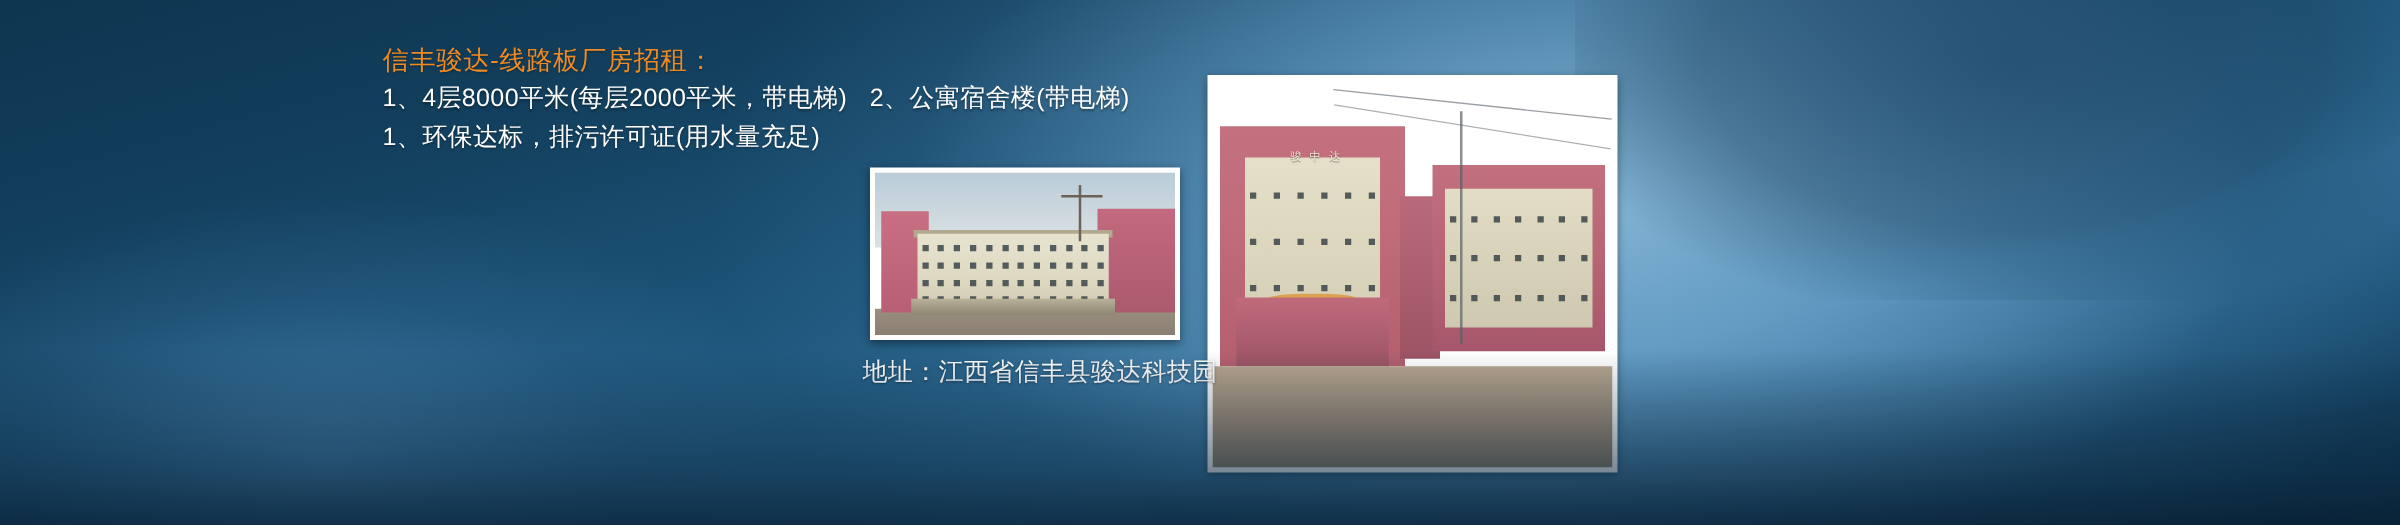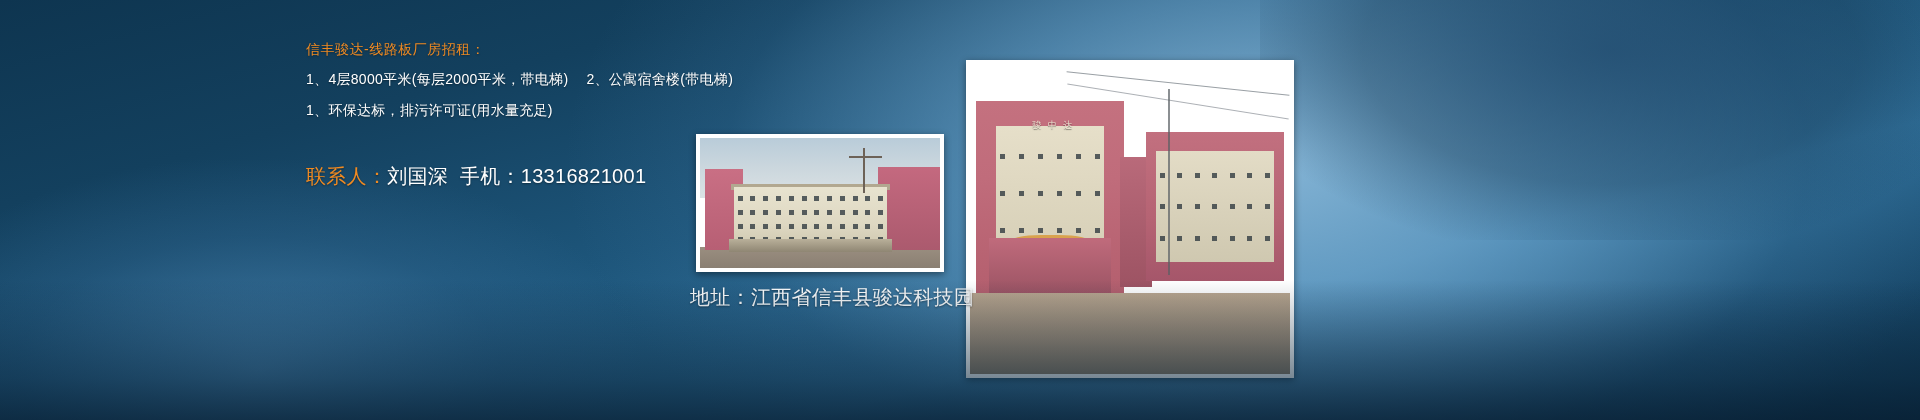--- a/index.html
+++ b/index.html
@@ -52,29 +52,29 @@
 
   
   .copy {
     position: absolute;
     left: 306px;
     top: 34px;
     width: 640px;
   }
   .headline {
     color: #ef8a22;
-    font-size: 14px;
+    font-size: 21px;
     line-height: 30px;
     letter-spacing: 0.5px;
     white-space: nowrap;
     text-shadow: 0 1px 2px rgba(0,0,0,0.35);
   }
   .bullet {
     color: #ffffff;
-    font-size: 14px;
+    font-size: 20px;
     line-height: 31px;
     letter-spacing: 0.3px;
     white-space: nowrap;
     text-shadow: 0 1px 2px rgba(0,0,0,0.4);
   }
   .bullet .gap {
     display: inline-block;
     width: 18px;
   }
   .spacer {
@@ -237,23 +237,20 @@
       <span>1、4层8000平米(每层2000平米，带电梯)</span><span class="gap"></span><span>2、公寓宿舍楼(带电梯)</span>
     </div>
 
     <div class="bullet">
       <span>1、环保达标，排污许可证(用水量充足)</span>
     </div>
 
 
     <div class="spacer"></div>
 
-    <div class="contact-line">
-      <span class="contact-label">联系人：</span><span>刘国深</span>&nbsp;&nbsp;<span>手机：</span><span>13316821001</span>
-    </div>
 
 
   </div>
 
   <div class="photo" id="photo-left">
     <div class="inner">
       <div class="ph-sky blk" id="L-sky"></div>
       <div class="ph-ground blk" id="L-grnd"></div>
       <div class="blk" id="L-pinkA"></div>
       <div class="blk" id="L-pinkB"></div>

